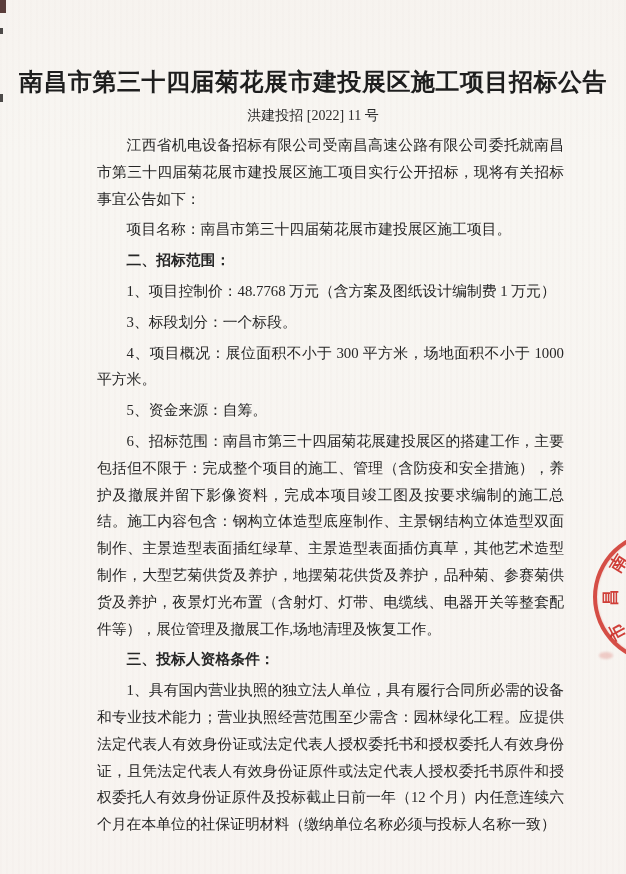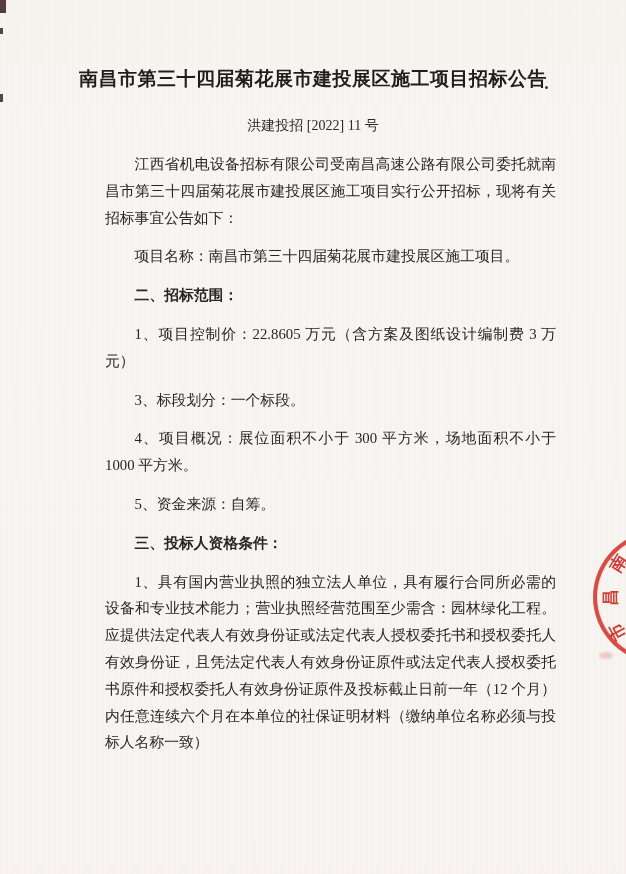--- a/index.html
+++ b/index.html
@@ -20,41 +20,41 @@
   }
   .page {
     position: relative;
     width: 100%;
     height: 100%;
   }
   .title {
     margin: 0;
     padding-top: 66px;
     text-align: center;
-    font-size: 19px;
+    font-size: 24px;
     font-weight: bold;
     letter-spacing: 0.5px;
     color: #1e1e1e;
   }
   .doc-number {
-    margin: 16px;
+    margin: 0;
     padding-top: 9px;
     text-align: center;
     font-size: 14px;
     color: #2a2a2a;
   }
   .body-text {
     margin: 7px 58px 0 93px;
     font-size: 14.8px;
     line-height: 26.8px;
     text-align: justify;
     text-justify: inter-ideograph;
   }
   .body-text p {
-    margin: 12px;
+    margin: 4px;
     text-indent: 2em;
   }
   .body-text p.heading {
     font-weight: bold;
   }
   
   .seal {
     position: absolute;
     top: 530px;
     left: 593px;
@@ -110,24 +110,25 @@
 <div class="page">
 
   <h1 class="title">南昌市第三十四届菊花展市建投展区施工项目招标公告</h1>
   <div class="doc-number">洪建投招 [2022] 11 号</div>
   <span class="title-dot"></span>
 
   <div class="body-text">
     <p>江西省机电设备招标有限公司受南昌高速公路有限公司委托就南昌市第三十四届菊花展市建投展区施工项目实行公开招标，现将有关招标事宜公告如下：</p>
     <p>项目名称：南昌市第三十四届菊花展市建投展区施工项目。</p>
     <p class="heading">二、招标范围：</p>
-    <p>1、项目控制价：22.8605 万元（含方案及图纸设计编制费 3 万元）</p>
+    <p>1、项目控制价：48.7768 万元（含方案及图纸设计编制费 1 万元）</p>
     <p>3、标段划分：一个标段。</p>
     <p>4、项目概况：展位面积不小于 300 平方米，场地面积不小于 1000 平方米。</p>
     <p>5、资金来源：自筹。</p>
+    <p>6、招标范围：南昌市第三十四届菊花展建投展区的搭建工作，主要包括但不限于：完成整个项目的施工、管理（含防疫和安全措施），养护及撤展并留下影像资料，完成本项目竣工图及按要求编制的施工总结。施工内容包含：钢构立体造型底座制作、主景钢结构立体造型双面制作、主景造型表面插红绿草、主景造型表面插仿真草，其他艺术造型制作，大型艺菊供货及养护，地摆菊花供货及养护，品种菊、参赛菊供货及养护，夜景灯光布置（含射灯、灯带、电缆线、电器开关等整套配件等），展位管理及撤展工作,场地清理及恢复工作。</p>
     <p class="heading">三、投标人资格条件：</p>
     <p>1、具有国内营业执照的独立法人单位，具有履行合同所必需的设备和专业技术能力；营业执照经营范围至少需含：园林绿化工程。应提供法定代表人有效身份证或法定代表人授权委托书和授权委托人有效身份证，且凭法定代表人有效身份证原件或法定代表人授权委托书原件和授权委托人有效身份证原件及投标截止日前一年（12 个月）内任意连续六个月在本单位的社保证明材料（缴纳单位名称必须与投标人名称一致）</p>
   </div>
 
   <div class="seal">
     <div class="ring"></div>
     <span class="seal-char c0">南</span>
     <span class="seal-char c1">昌</span>
     <span class="seal-char c2">市</span>
     <span class="smudge"></span>

